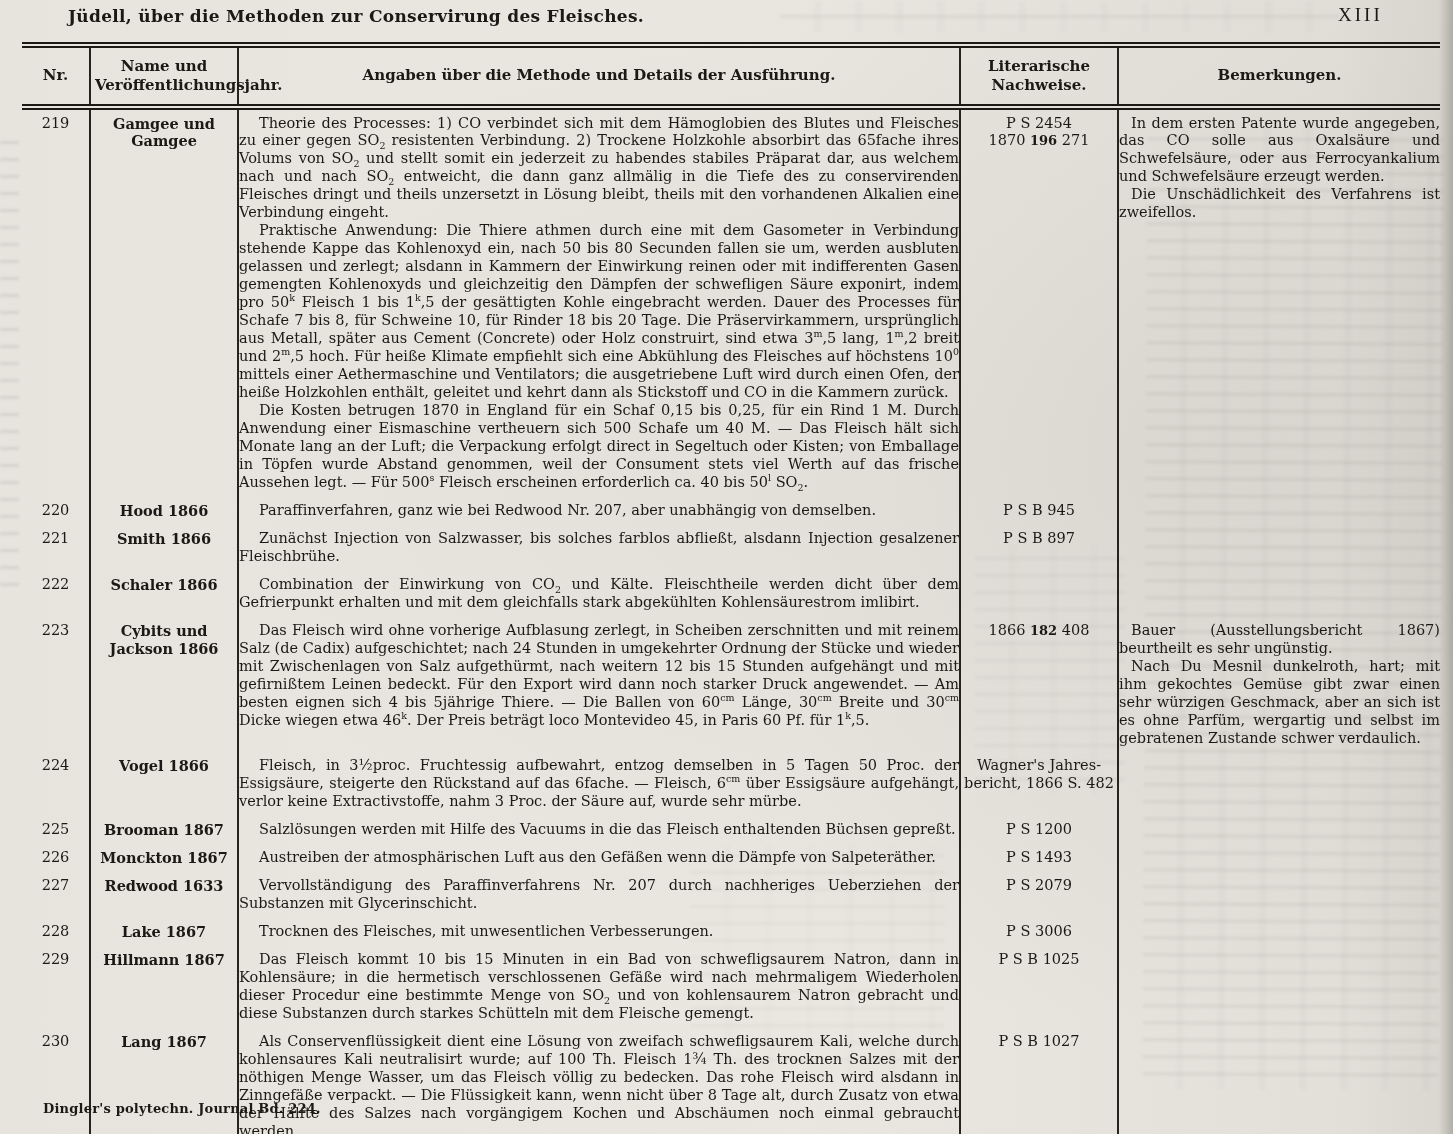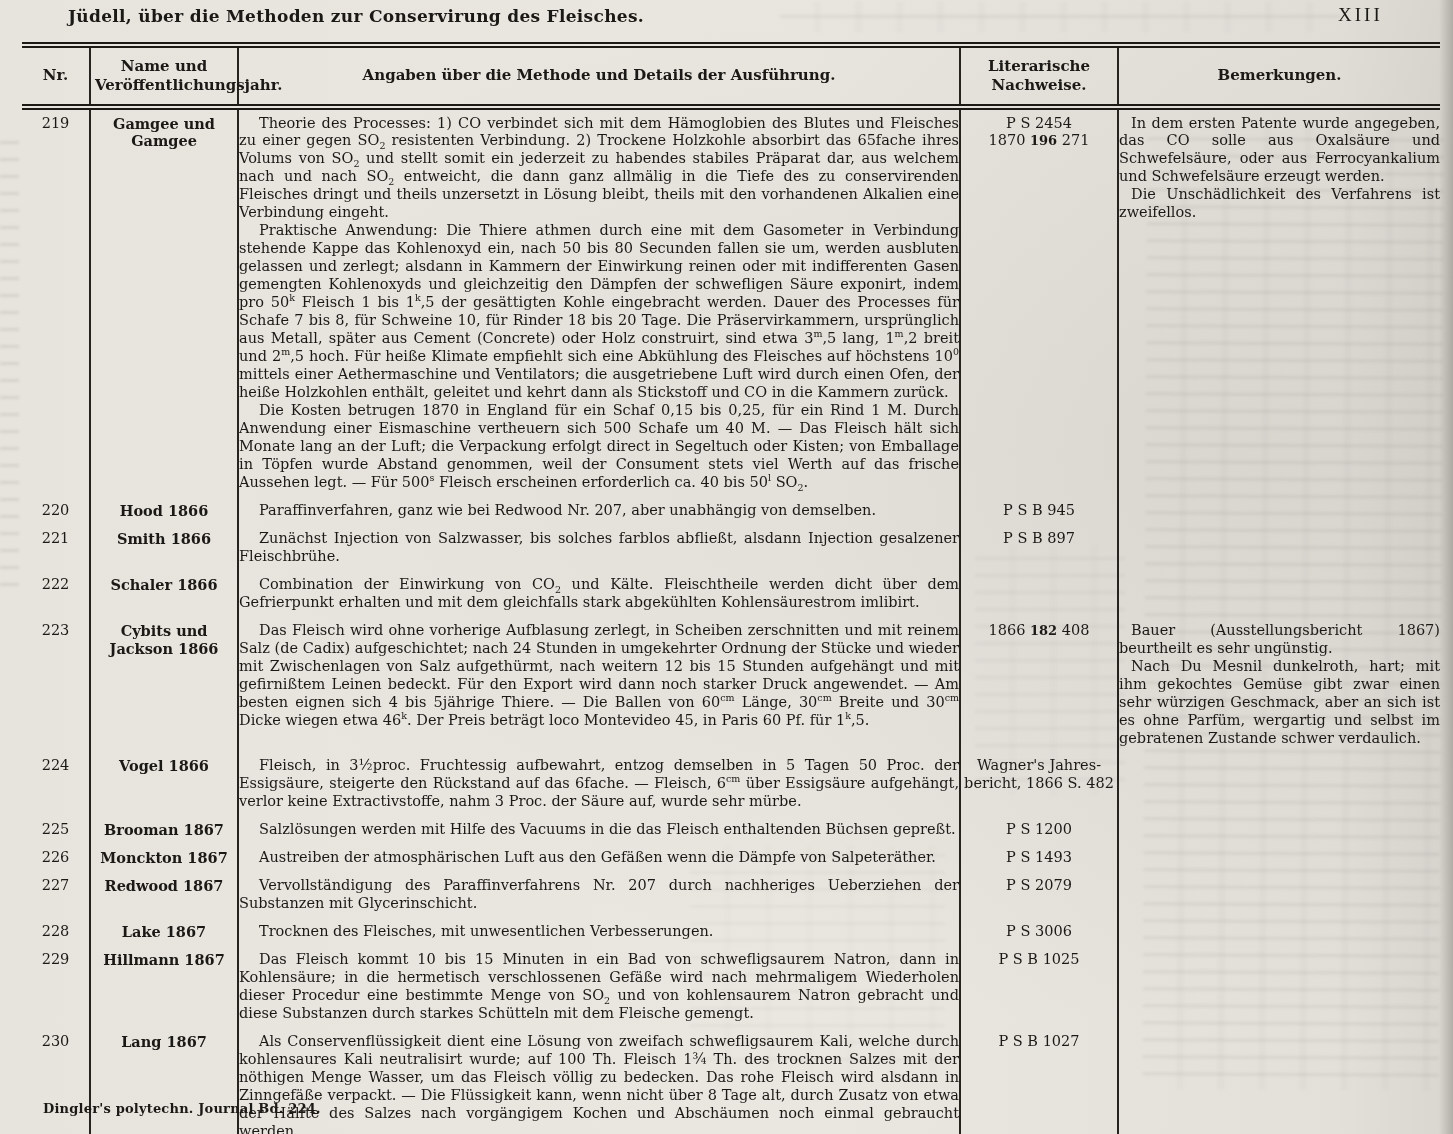--- a/index.html
+++ b/index.html
@@ -205,21 +205,21 @@
               <p>Austreiben der atmosphärischen Luft aus den Gefäßen wenn die Dämpfe von Salpeteräther.</p>
             </td>
             <td class="cell-lit bL">
               <div><span>P S 1493</span></div>
             </td>
             <td class="cell-remarks bL"></td>
           </tr>
           <tr>
             <td class="cell-nr">227</td>
             <td class="cell-name bL">
-              <div>Redwood 1867</div>
+              <div>Redwood 1633</div>
             </td>
             <td class="cell-method bL">
               <p>Vervollständigung des Paraffinverfahrens Nr. 207 durch nachheriges Ueberziehen der Substanzen mit Glycerinschicht.</p>
             </td>
             <td class="cell-lit bL">
               <div><span>P S 2079</span></div>
             </td>
             <td class="cell-remarks bL"></td>
           </tr>
           <tr>

